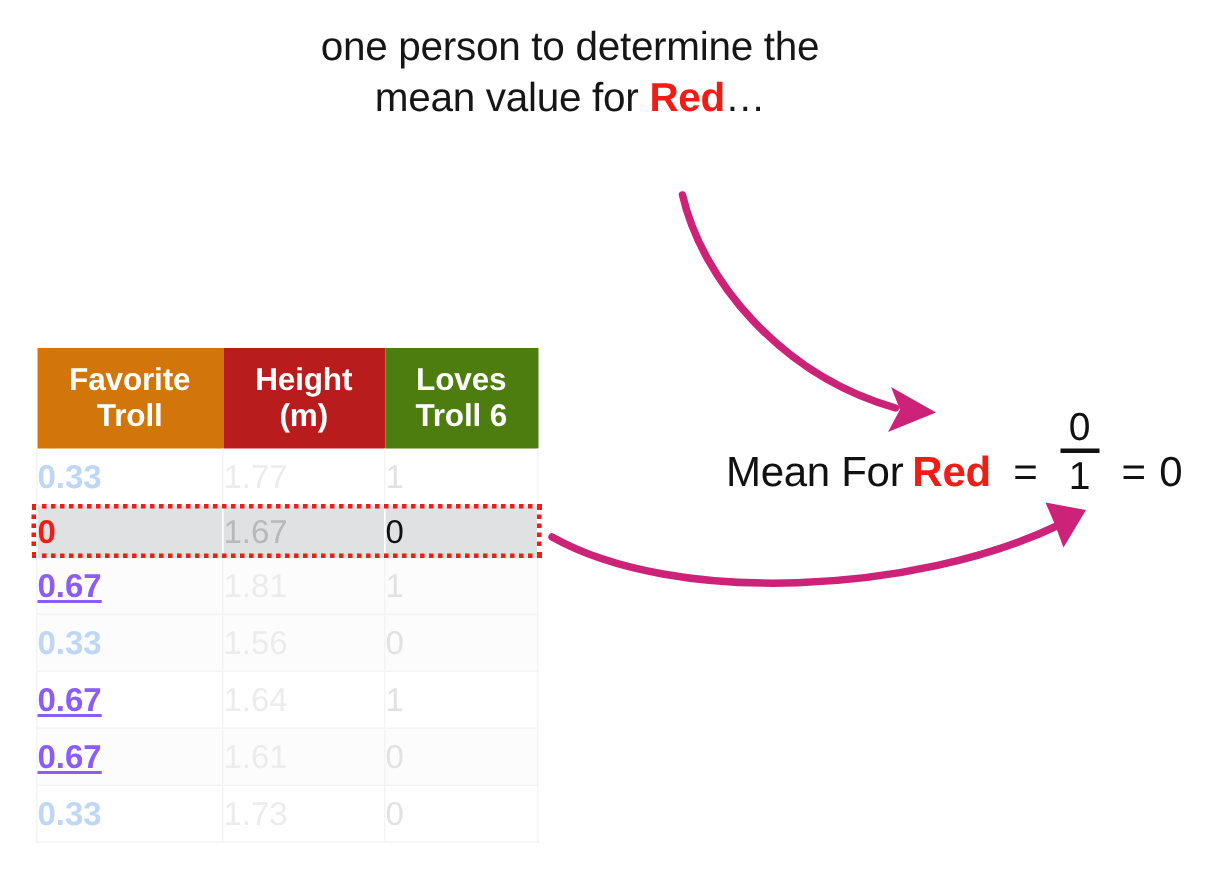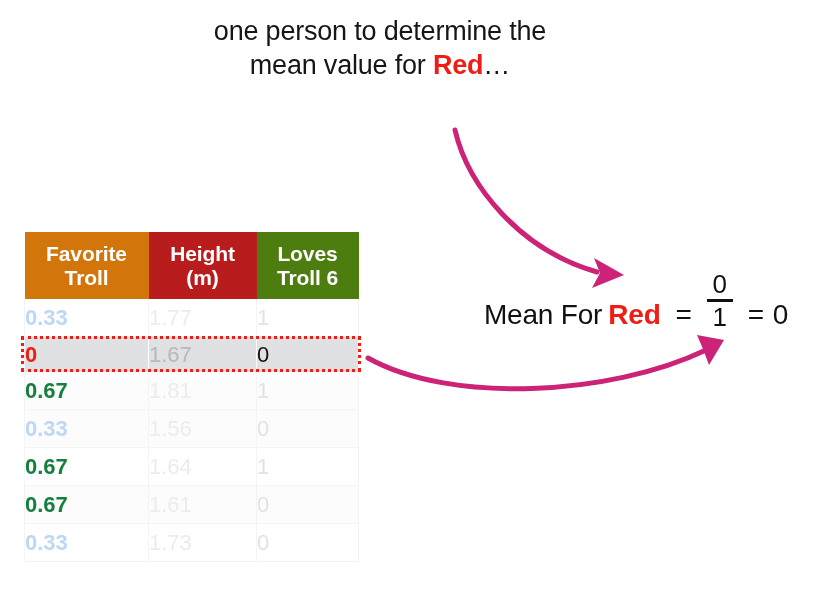--- a/index.html
+++ b/index.html
@@ -70,21 +70,21 @@
     vertical-align: middle;
     font-size: 22px;
     font-weight: bold;
     border-right: 1px solid #f4f4f4;
     border-bottom: 1px solid #f4f4f4;
   }
   .cell:first-child { border-left: 1px solid #f4f4f4; }
 
   
   .v-blue  { color: #bdd7f5; }
-  .v-green { color: #15803d; }
+  .v-green { color: #8b5cf6; text-decoration: underline; }
   .v-grey  { color: #ececec; font-weight: normal; }
   .v-num   { color: #e2e2e2; font-weight: normal; }
 
   
   tr.stripe .cell { background: #fbfcfb; }
 
   
   tr.sel .cell {
     background: #dfe1e3;
     height: 35px;

